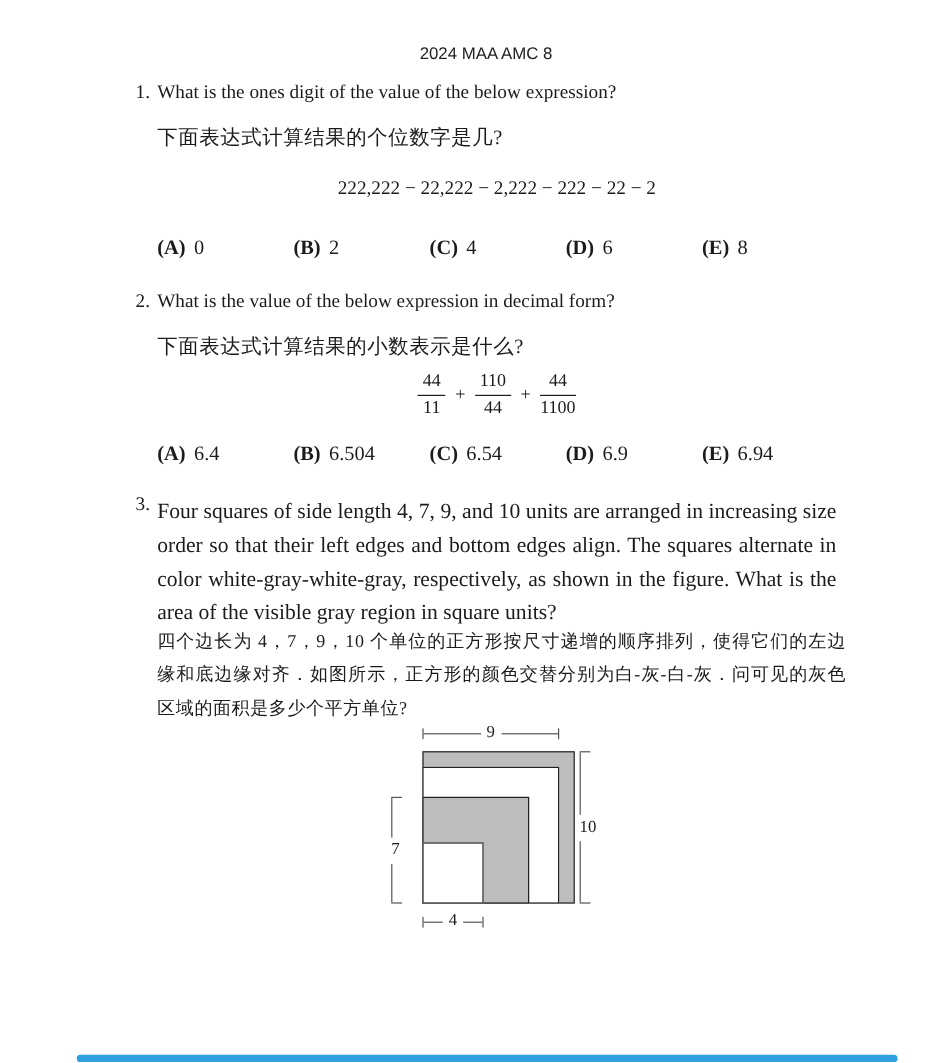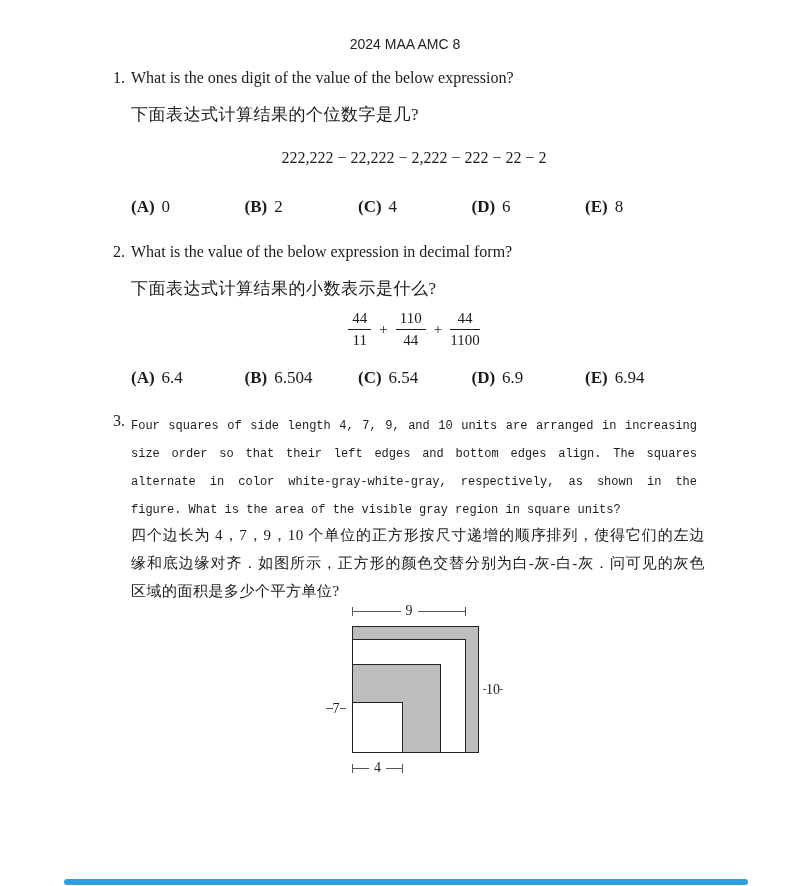--- a/index.html
+++ b/index.html
@@ -12,22 +12,22 @@
     position:absolute; top:36px; left:113px; width:584px; text-align:center;
     font-family:"Liberation Sans", sans-serif; font-size:14px; color:#222;
   }
   .qnum { position:absolute; left:113px; font-size:16px; }
   .qtext { position:absolute; left:131px; font-size:16px; }
   .zh { font-size:17px; letter-spacing:0.5px; }
   .math-line {
     position:absolute; left:131px; width:566px; text-align:center; font-size:16px;
   }
   .para {
-    position:absolute; left:131px; width:566px; font-size:12px;
-    line-height:28px; text-align:justify;font-family:Liberation Mono, monospace;
+    position:absolute; left:131px; width:566px; font-size:18px;
+    line-height:28px; text-align:justify;
   }
   .para-zh {
     position:absolute; left:131px; width:574px; font-size:15px;
     line-height:28px; letter-spacing:0.5px; text-align:justify;
   }
   .choices {
     position:absolute; left:131px; width:600px; display:flex; font-size:17px;
   }
   .choice { width:113.5px; white-space:nowrap; }
   .choice b { font-weight:bold; }
@@ -40,21 +40,21 @@
   
   .figure { position:absolute; left:300px; top:598px; width:215px; height:192px; }
   .sq { position:absolute; border:1.4px solid #222222; }
   .sq-10 { left:52px; top:28px;  width:127px; height:127px; }
   .sq-9  { left:52px; top:41px;  width:114px; height:114px; background:#ffffff; }
   .sq-7  { left:52px; top:66px;  width:89px;  height:89px; }
   .sq-4  { left:52px; top:104px; width:51px;  height:51px; background:#ffffff; }
   .dim-h { position:absolute; display:flex; align-items:center; height:14px; }
   .dim-h .tick { width:1px; height:9px; background:#555; }
   .dim-h .dline { flex:1; height:1px; background:#555; }
-  .dim-v { position:absolute; display:flex; flex-direction:row; align-items:center; width:20px; }
+  .dim-v { position:absolute; display:flex; flex-direction:column; align-items:flex-start; width:20px; }
   .dim-v .tick { height:1px; width:9px; background:#555; }
   .dim-v .dline { flex:1; width:1px; background:#555; }
   .dim-label { padding:0 5px; font-size:14px; line-height:1; color:#1b1b1b; }
   .dim-v .dim-label { padding:4px 0; }
   .dim-top    { left:52px; top:6px;   width:114px; }
   .dim-bottom { left:52px; top:163px; width:51px; }
   .dim-right  { left:183px; top:28px;  height:127px; }
   .dim-left   { left:26px;  top:66px;  height:89px; }
   
   .bottom-bar {

